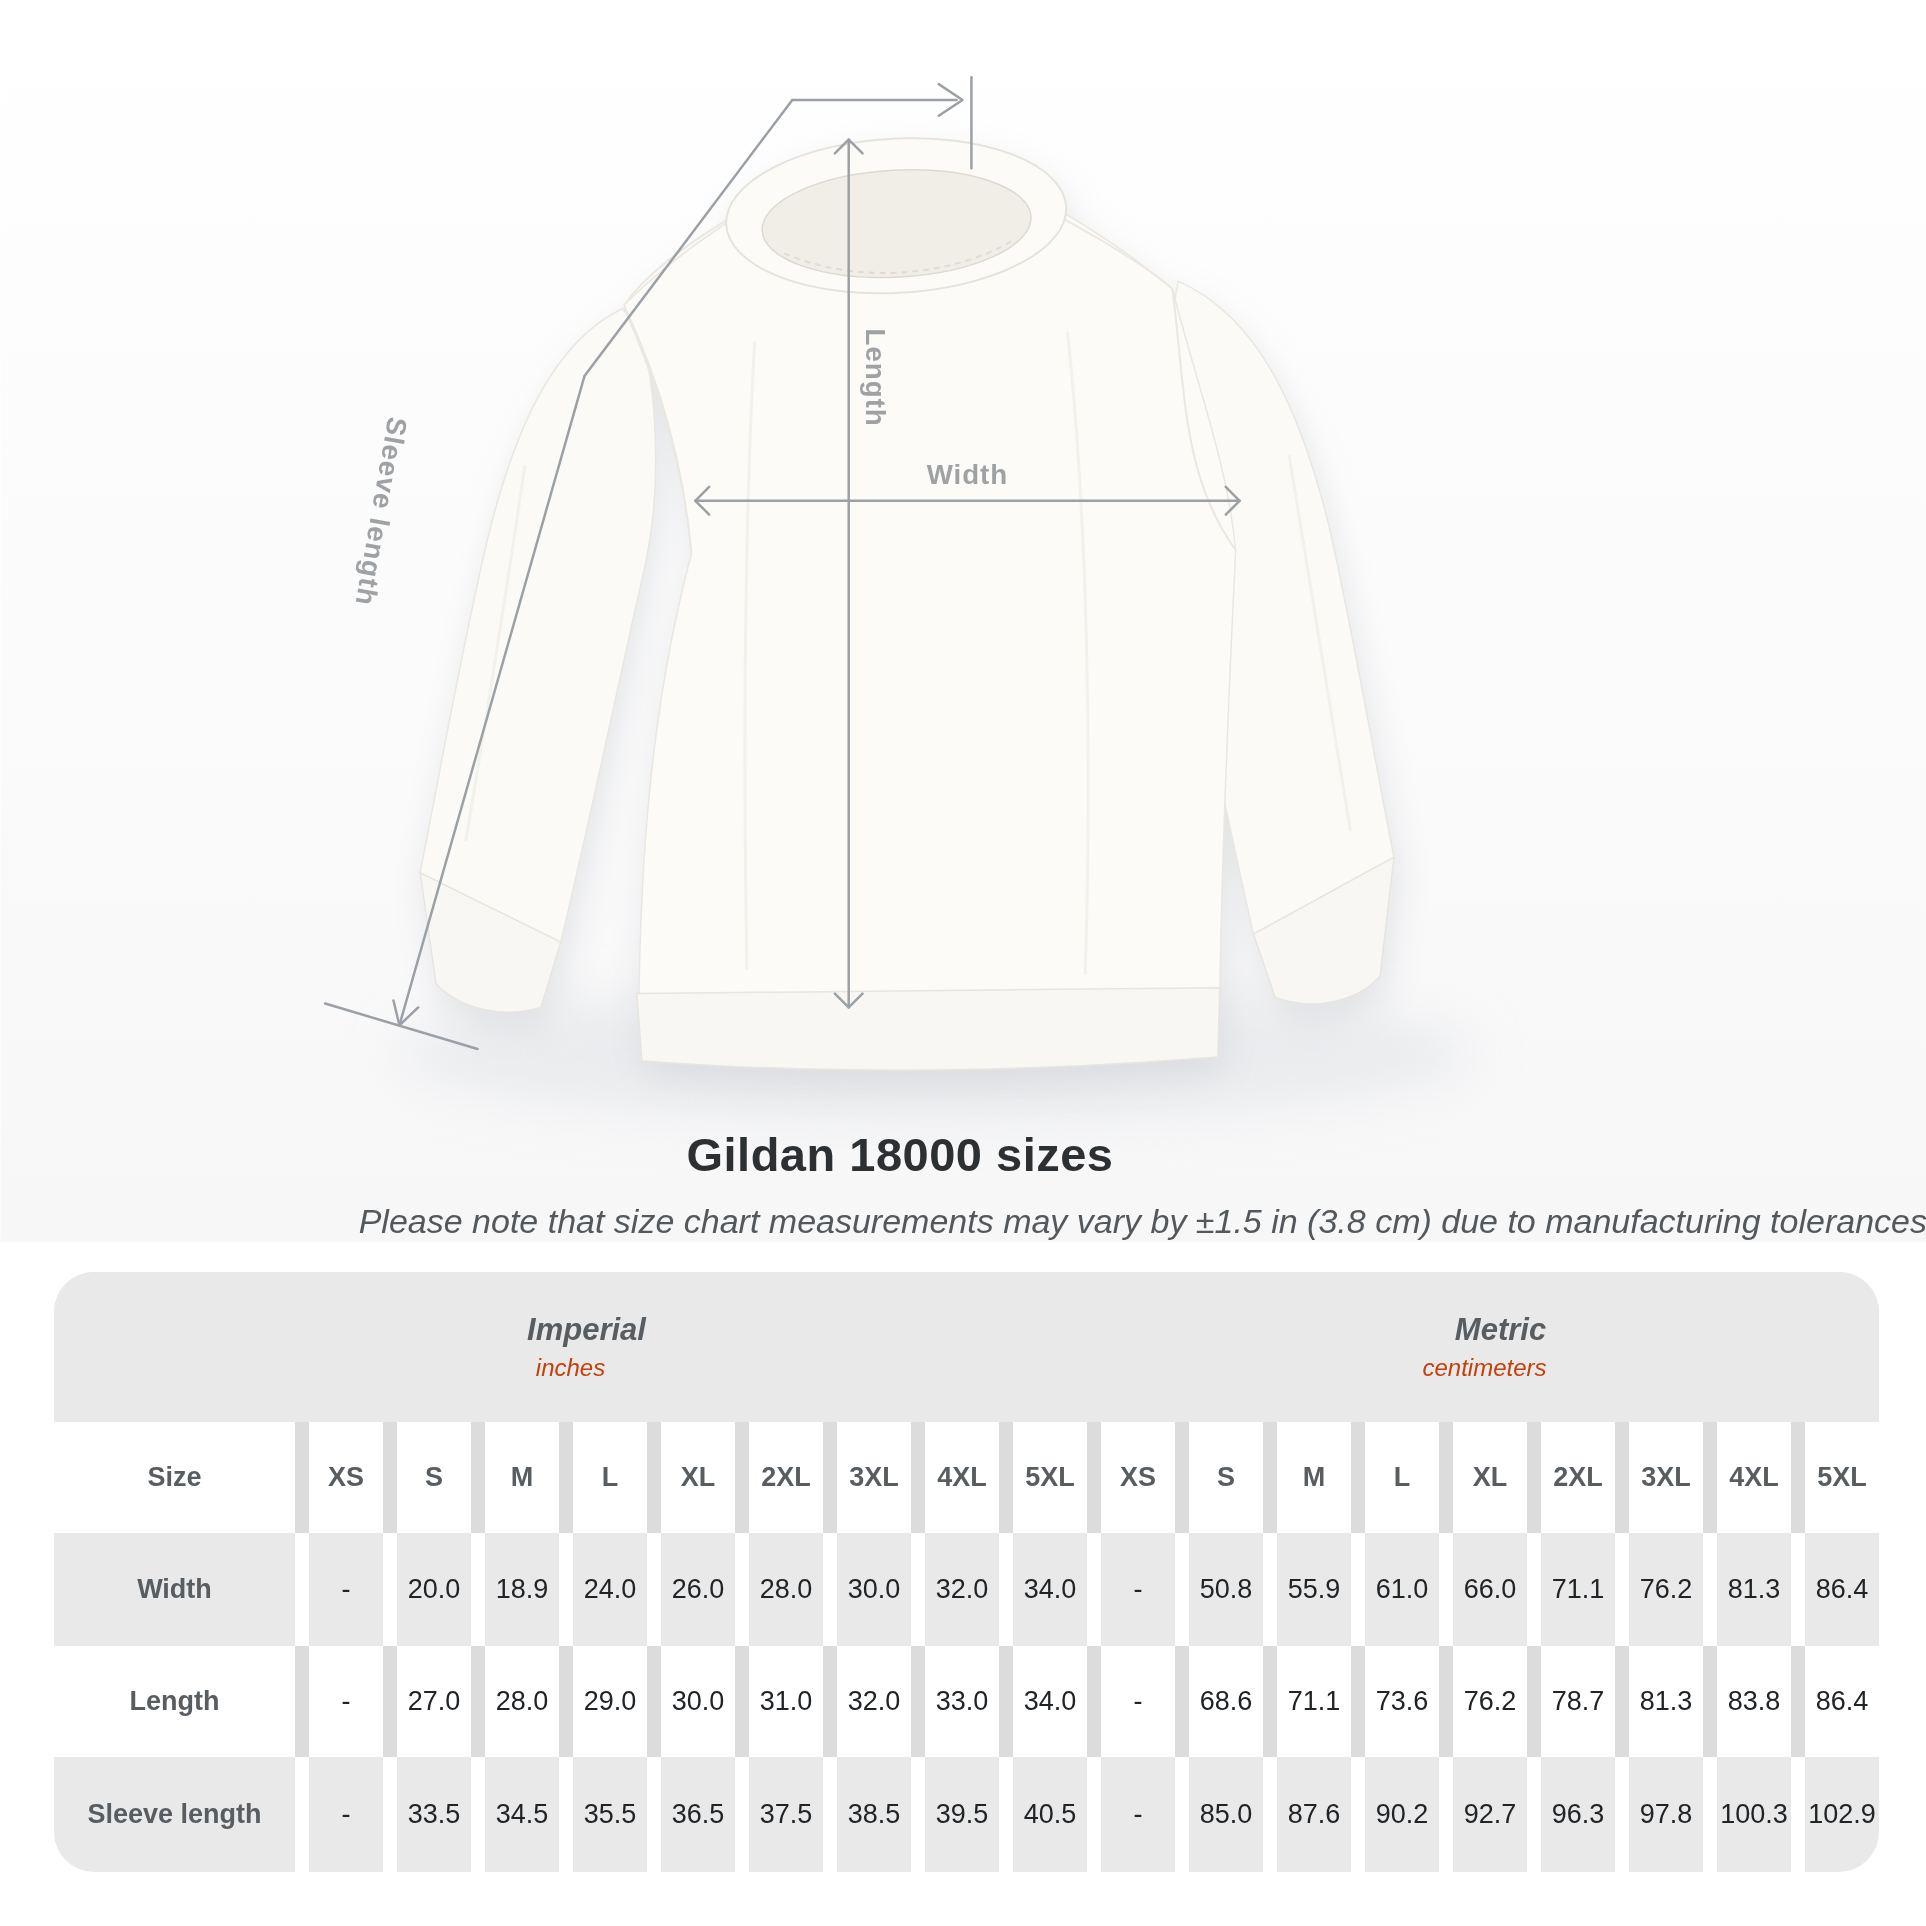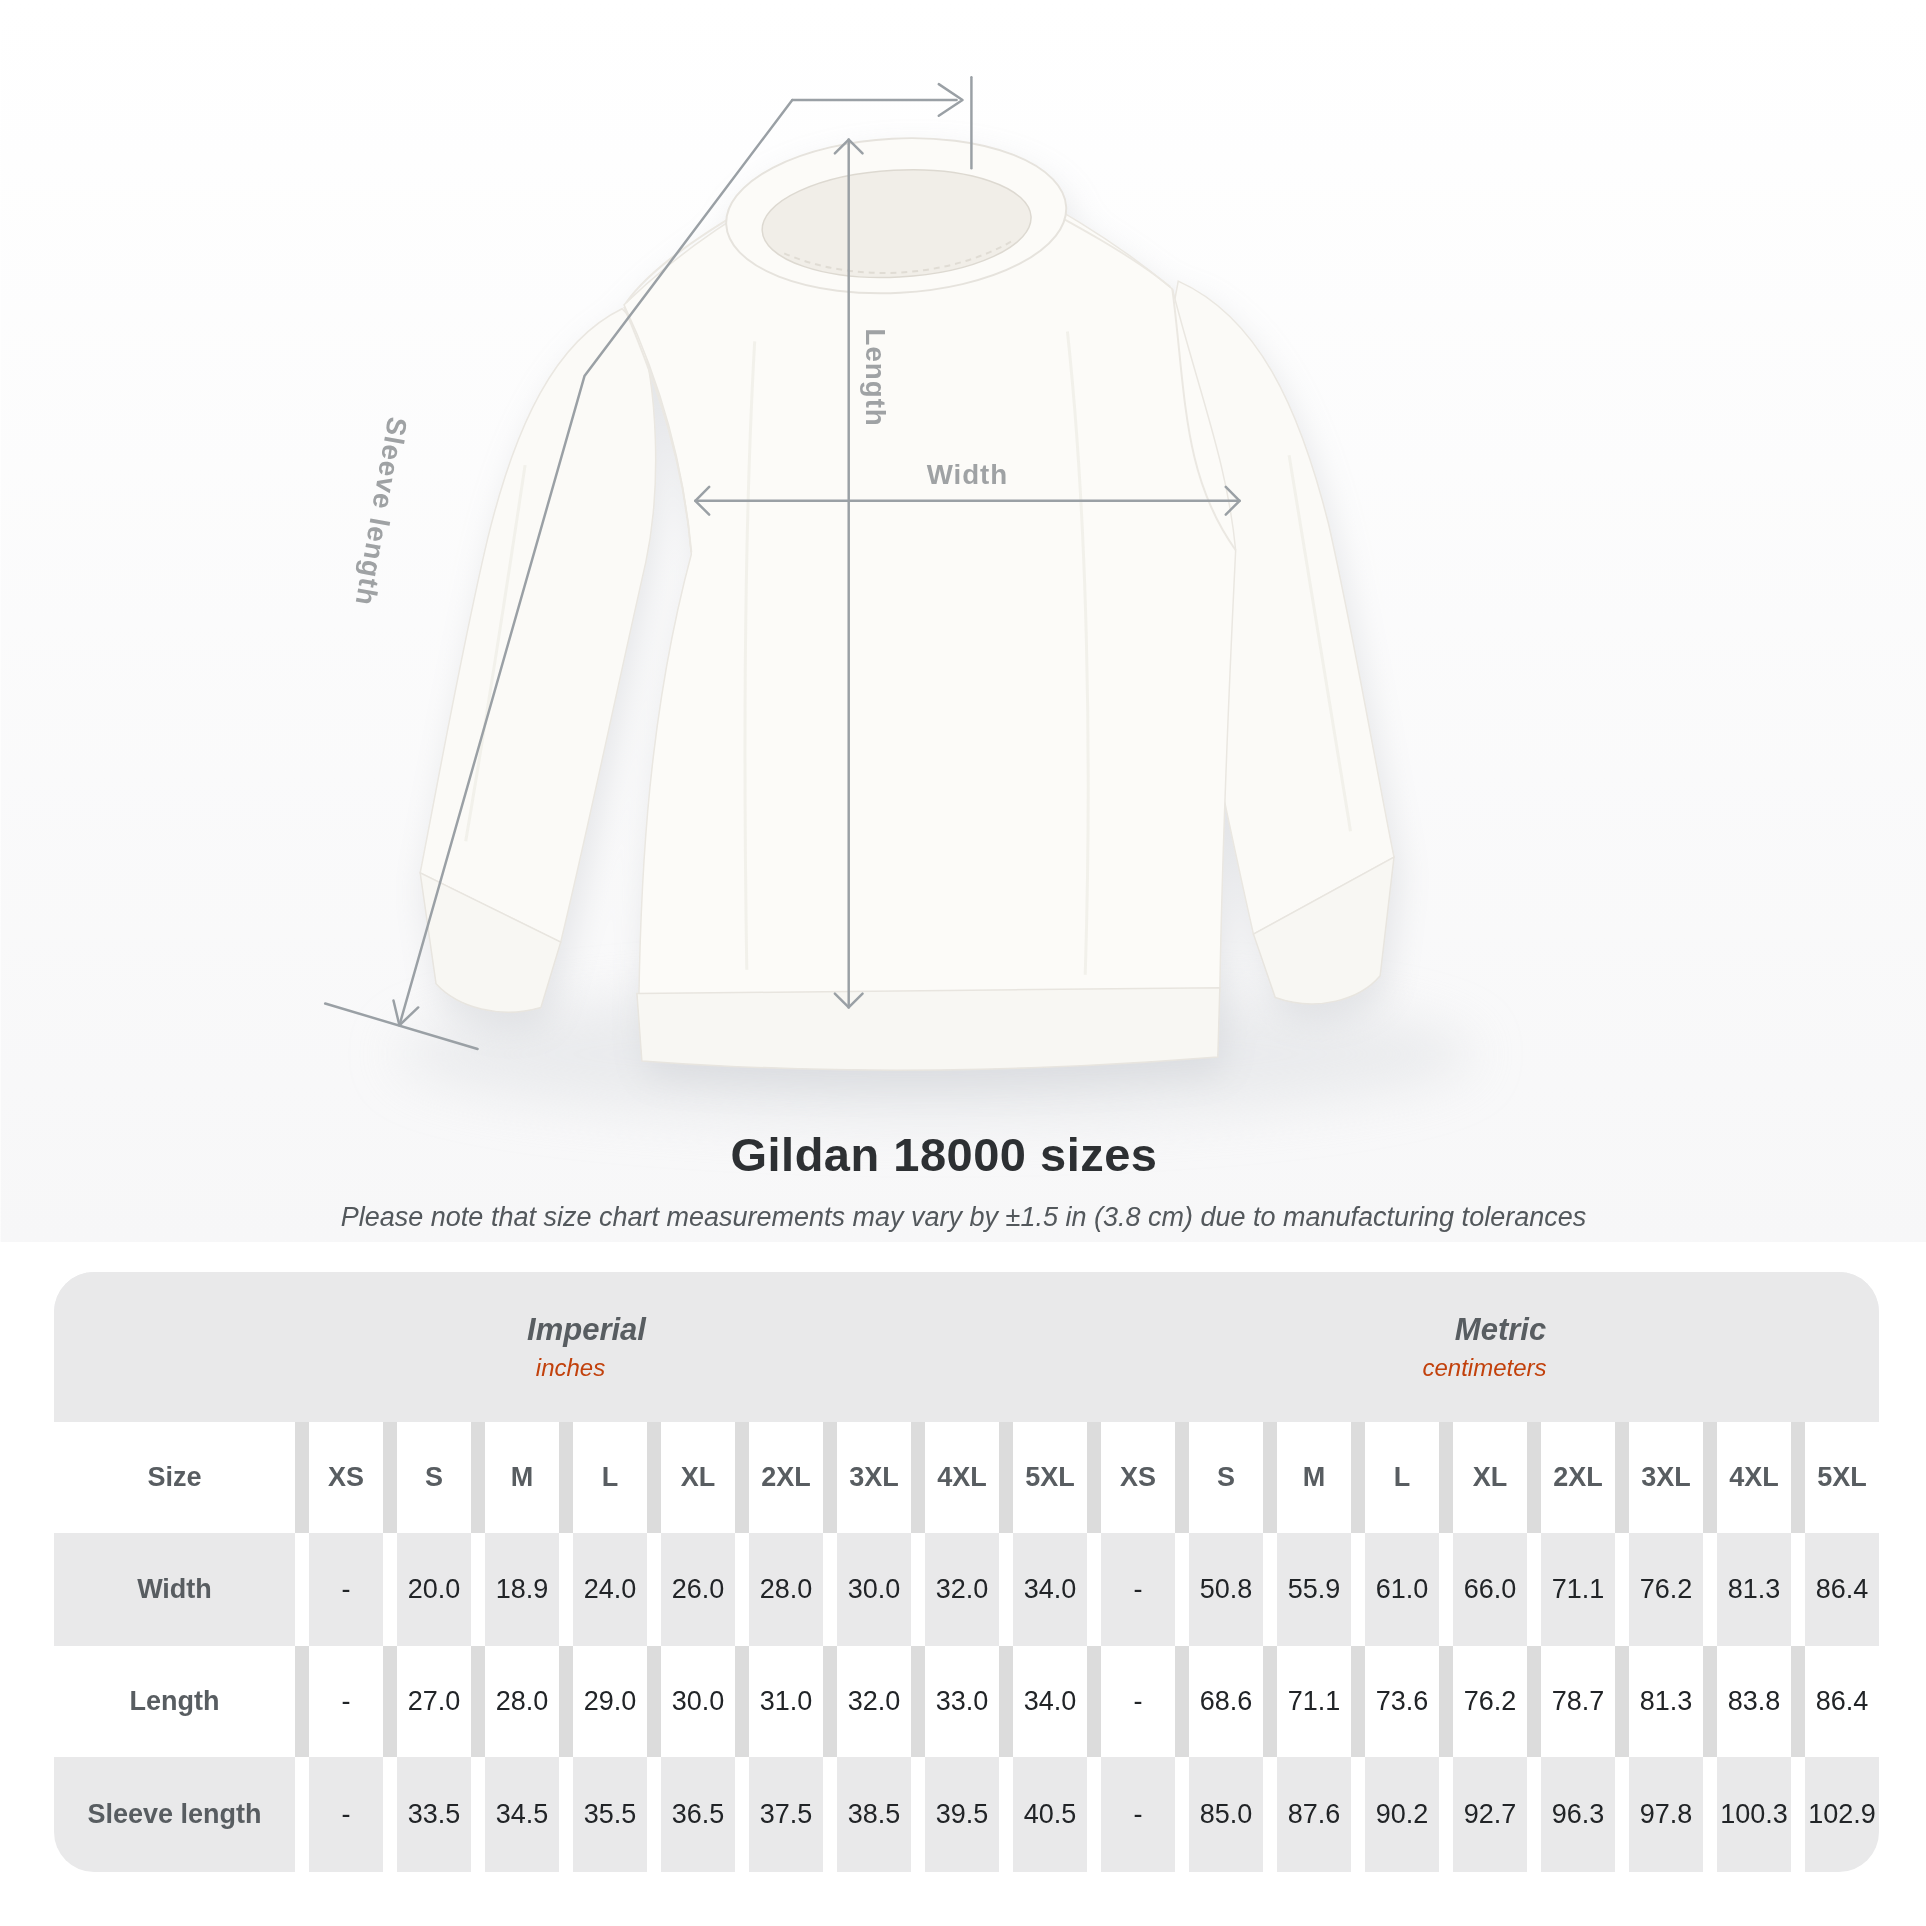--- a/index.html
+++ b/index.html
@@ -9,23 +9,23 @@
   
   .diagram-wrap{position:absolute;left:0;top:0;width:1927px;height:1242px;}
   .diagram-wrap svg{display:block;width:100%;height:100%;}
   .ann{stroke:#9aa0a5;stroke-width:2.5;fill:none;stroke-linecap:round;stroke-linejoin:round;}
   .ann-label{fill:#9fa2a4;font-family:"Liberation Sans",sans-serif;font-weight:bold;font-size:28px;letter-spacing:1px;}
   .seam{stroke:#ebe8e2;stroke-width:2;fill:none;}
   .fold{stroke:#f1efe9;stroke-width:3;fill:none;opacity:.9;}
 
   
   .chart-title{position:absolute;left:0;top:1127px;width:1800px;text-align:center;
-    font-size:47px;font-weight:bold;color:#2d3033;letter-spacing:0.5px;margin-left:44px;}
-  .chart-subtitle{position:absolute;left:0;top:1202px;width:1927px;text-align:center;
-    font-size:27px;font-style:italic;color:#53585c;}
+    font-size:47px;font-weight:bold;color:#2d3033;letter-spacing:0.5px;}
+  .chart-subtitle{position:absolute;left:0;top:1202px;width:1927px;text-align:right;
+    font-size:34px;font-style:italic;color:#53585c;}
 
   
   .panel{position:absolute;left:54px;top:1272px;width:1825px;height:600px;
     border-radius:40px;overflow:hidden;background:#ffffff;}
   .t-row{display:grid;grid-template-columns:241px repeat(18,1fr);column-gap:14px;}
   .cell{display:flex;align-items:center;justify-content:center;white-space:nowrap;}
 
   .band{height:150px;background:#e9e9ea;column-gap:3px;}
   .group-cell{background:#e9e9ea;display:flex;flex-direction:column;align-items:center;justify-content:center;gap:6px;}
   .group-imperial{grid-column:1 / span 10;}

